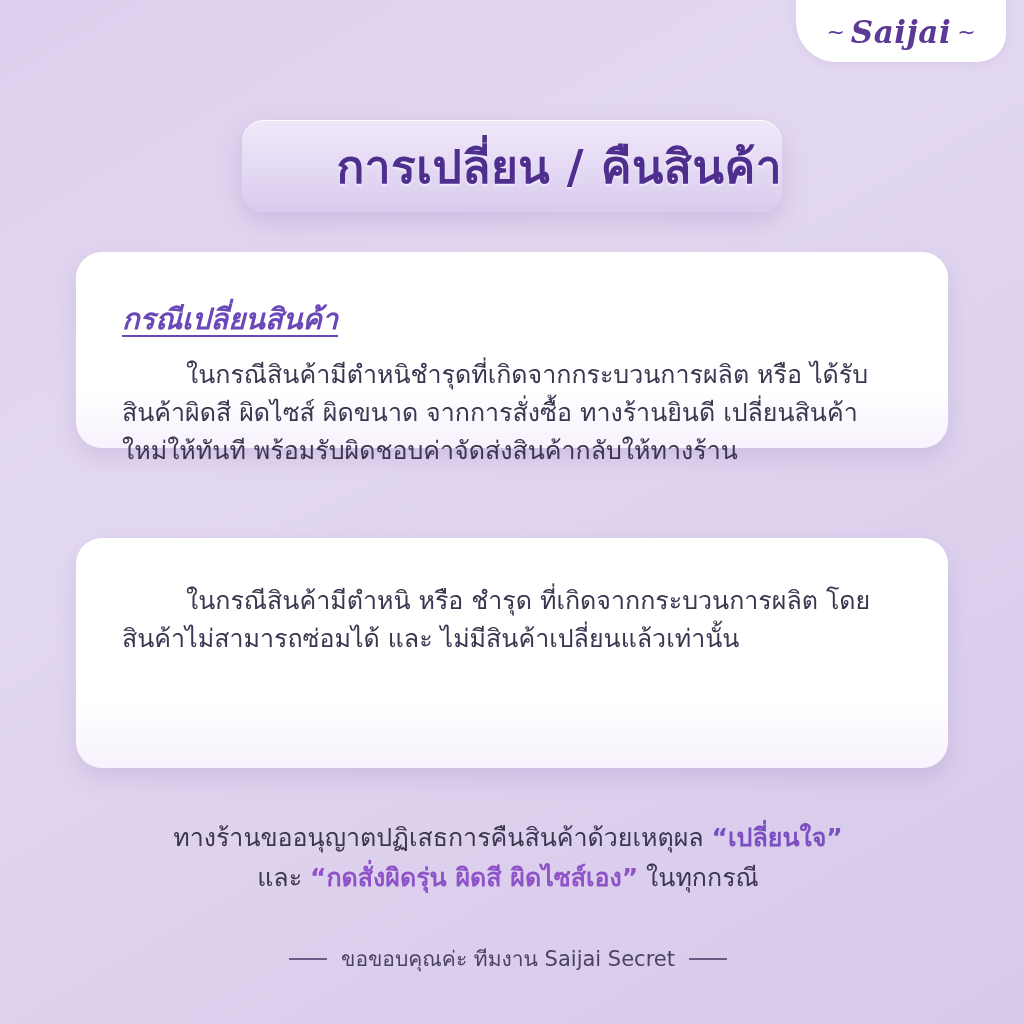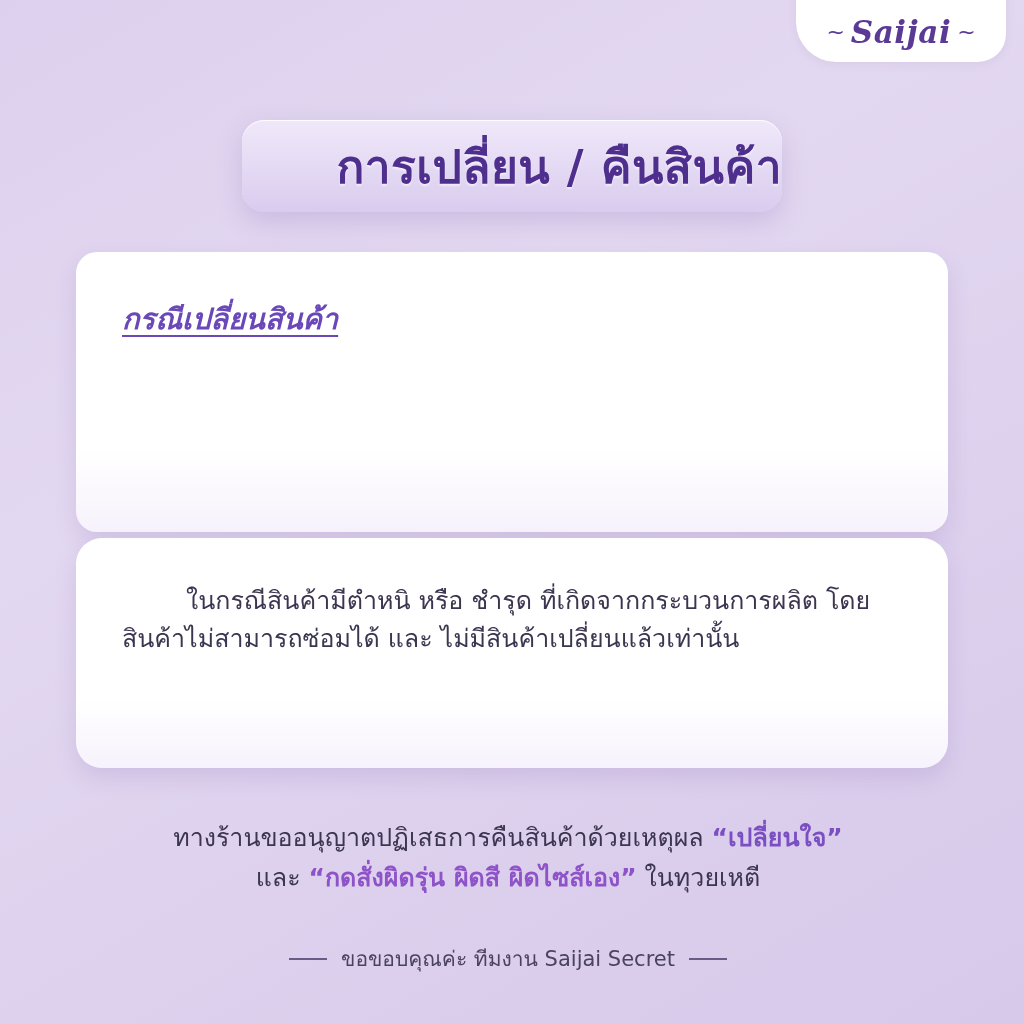--- a/index.html
+++ b/index.html
@@ -60,21 +60,21 @@
   
   .card {
     position: absolute;
     left: 76px;
     width: 872px;
     background: linear-gradient(180deg, #ffffff 0%, #ffffff 70%, #f7f2fc 100%);
     border-radius: 26px;
     box-shadow: 0 10px 22px rgba(118, 88, 164, 0.16);
     padding: 44px 46px 38px 46px;
   }
-  .card-1 { top: 252px; height: 280px; border-radius: 21px; }
+  .card-1 { top: 252px; height: 196px; }
   .card-2 { top: 538px; height: 230px; }
 
   .card-heading {
     font-size: 29px;
     font-weight: 700;
     font-style: italic;
     color: #6a48b8;
     text-decoration: underline;
     text-underline-offset: 6px;
     text-decoration-thickness: 2px;
@@ -121,31 +121,32 @@
     <span class="swirl">~</span>
   </div>
 </div>
 
 <div class="title-shell">
   <div class="title-text">การเปลี่ยน / คืนสินค้า</div>
 </div>
 
 <div class="card card-1">
   <div class="card-heading">กรณีเปลี่ยนสินค้า</div>
+  <div class="card-body">ในกรณีสินค้ามีตำหนิชำรุดที่เกิดจากกระบวนการผลิต หรือ ได้รับสินค้าผิดสี ผิดไซส์ ผิดขนาด จากการสั่งซื้อ ทางร้านยินดี เปลี่ยนสินค้าใหม่ให้ทันที พร้อมรับผิดชอบค่าจัดส่งสินค้ากลับให้ทางร้าน</div>
 </div>
 
 <div class="card card-2">
   <div class="card-body">ในกรณีสินค้ามีตำหนิ หรือ ชำรุด ที่เกิดจากกระบวนการผลิต โดยสินค้าไม่สามารถซ่อมได้ และ ไม่มีสินค้าเปลี่ยนแล้วเท่านั้น</div>
 </div>
 
 <div class="footer">
   <div class="footer-line">
     <span>ทางร้านขออนุญาตปฏิเสธการคืนสินค้าด้วยเหตุผล </span><span class="hl">“เปลี่ยนใจ”</span>
   </div>
   <div class="footer-line">
-    <span>และ </span><span class="hl-pink">“กดสั่งผิดรุ่น ผิดสี ผิดไซส์เอง”</span><span> ในทุวยเหตี</span>
+    <span>และ </span><span class="hl-pink">“กดสั่งผิดรุ่น ผิดสี ผิดไซส์เอง”</span><span> ในทุกกรณี</span>
   </div>
   <div class="signature">
     <span class="rule"></span>
     <span>ขอขอบคุณค่ะ ทีมงาน Saijai Secret</span>
     <span class="rule"></span>
   </div>
 </div>
 
 </body></html>

